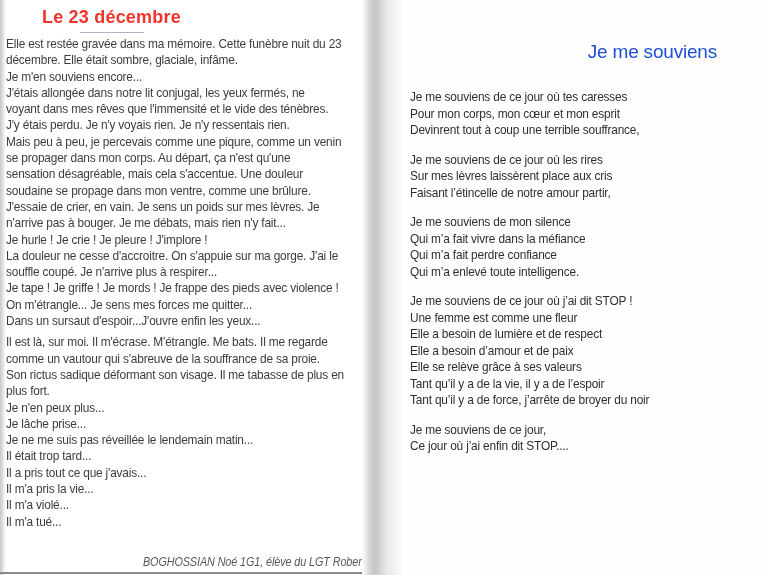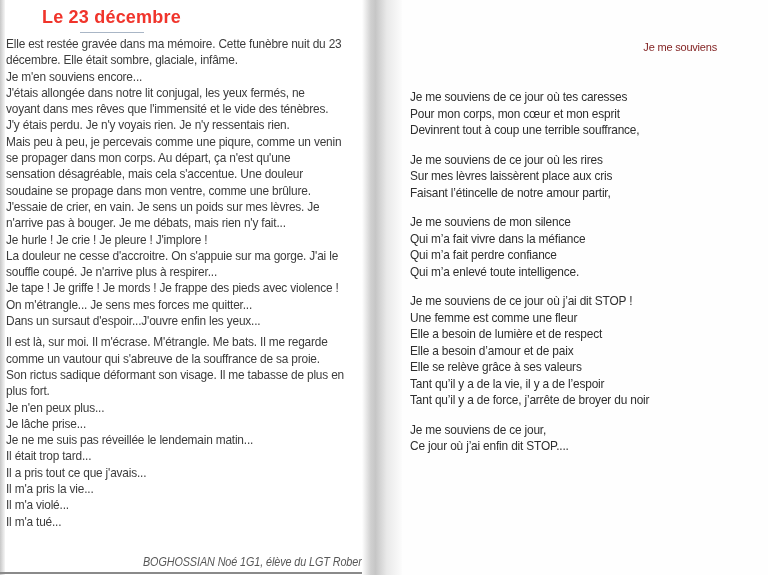--- a/index.html
+++ b/index.html
@@ -51,21 +51,21 @@
   
   .page-gap{
     position:absolute;left:362px;top:0;width:40px;height:575px;z-index:3;
     background:linear-gradient(to right,#ffffff 0%,#d0d0d0 22%,#c6c6c6 34%,#e9e9e9 62%,#fcfcfc 100%);
   }
 
   
   .right-page{position:absolute;left:402px;top:0;width:366px;height:575px;background:#fefefe;}
   .poem-title{
     position:absolute;right:51px;top:41px;
-    font-size:11px;letter-spacing:-.2px;color:#7f1d1d;white-space:nowrap;
+    font-size:19px;letter-spacing:-.2px;color:#1d4ed8;white-space:nowrap;
   }
   .poem{
     position:absolute;left:8px;top:89px;width:400px;
     transform:scaleX(.88);transform-origin:0 0;
     color:var(--poem-text,#2e2e2e);
     font-size:13.5px;letter-spacing:-.2px;line-height:16.5px;
     white-space:nowrap;
   }
   .stanza{margin:0 0 13px 0;}
   .stanza .vline{height:16.5px;}

